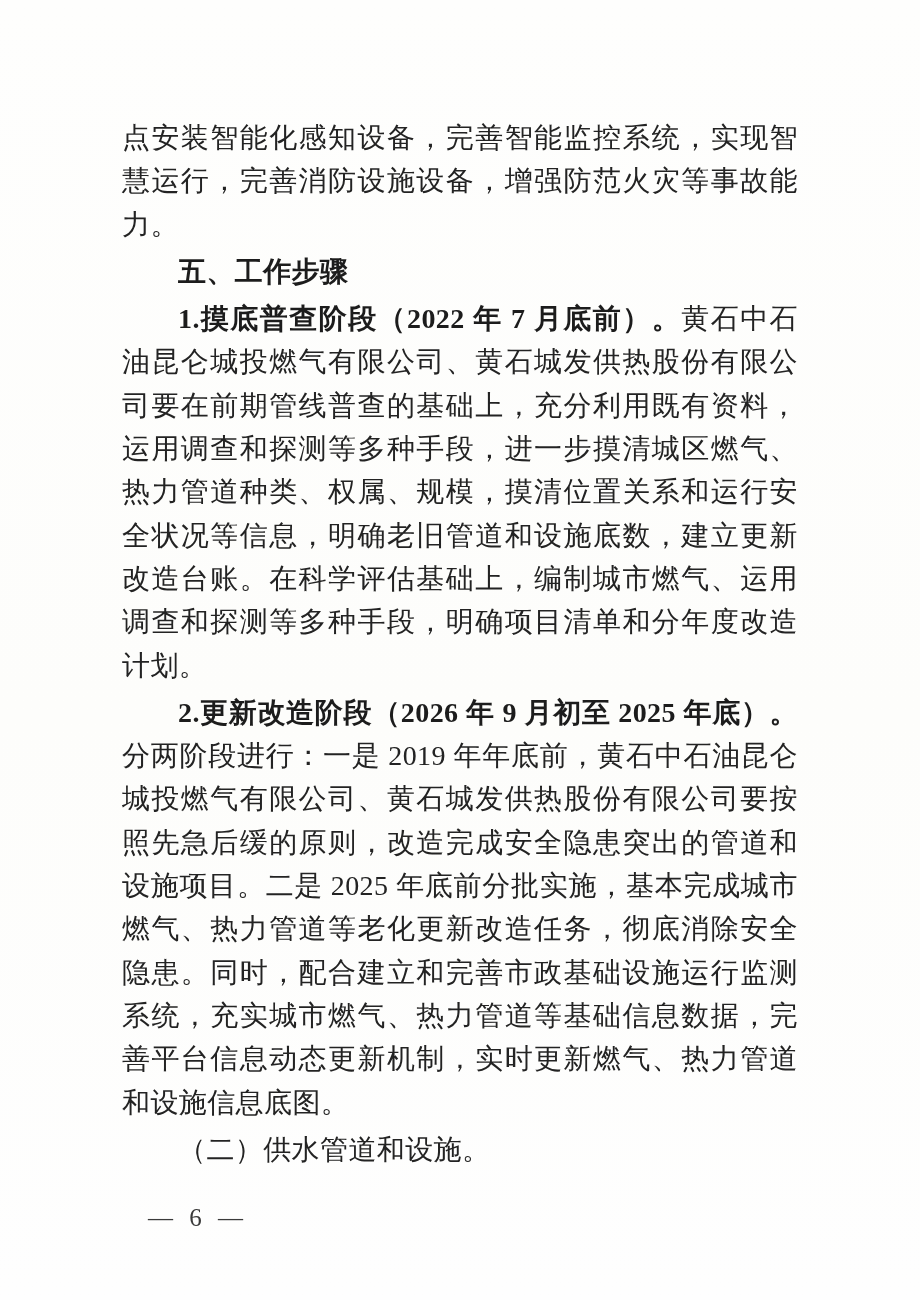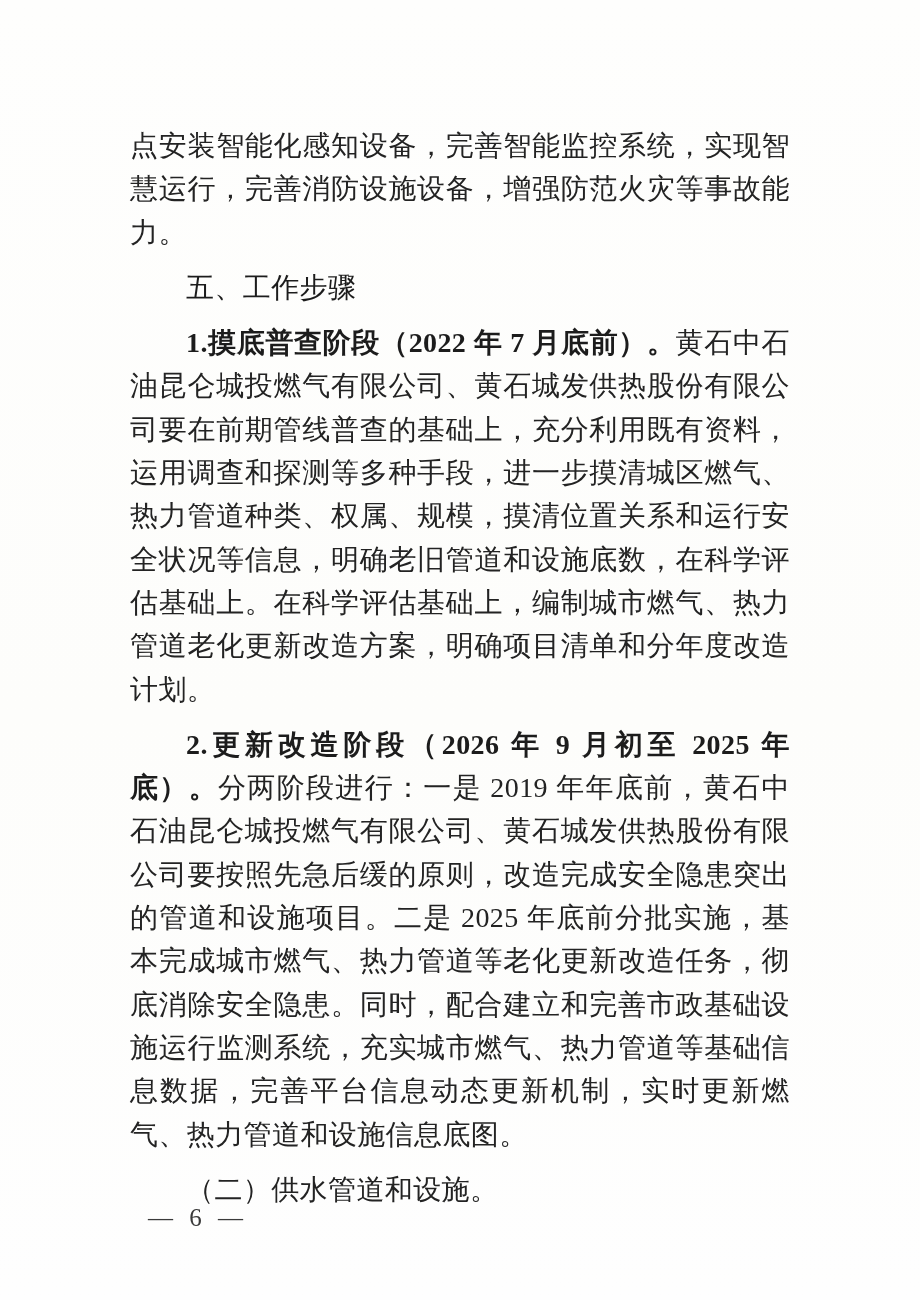--- a/index.html
+++ b/index.html
@@ -16,34 +16,34 @@
     font-family: "Liberation Serif", "DejaVu Serif", serif;
     color: #222222;
   }
   .text-block {
     position: absolute;
     left: 118px;
     top: 112px;
     width: 684px;
   }
   p.body {
-    margin: 12px;
+    margin: 4px;
     padding: 0;
     font-size: 28px;
     line-height: 43.3px;
     letter-spacing: 0.4px;
     text-align: justify;
     text-justify: inter-character;
     color: #232323;
   }
   p.indent2 {
     text-indent: 2em;
   }
   p.section-heading {
-    font-weight: normal;
+    font-weight: bold;
     color: #1c1c1c;
   }
   .lead {
     font-weight: bold;
     color: #1c1c1c;
   }
   p.truncated {
     text-align-last: justify;
   }
   .page-number {
@@ -60,21 +60,21 @@
 <body>
 
 <div class="page">
   <div class="text-block">
 
     <p class="body">点安装智能化感知设备，完善智能监控系统，实现智慧运行，完善消防设施设备，增强防范火灾等事故能力。</p>
 
     <p class="body indent2 section-heading">五、工作步骤</p>
 
 
-    <p class="body indent2"><span class="lead">1.摸底普查阶段（2022 年 7 月底前）。</span><span>黄石中石油昆仑城投燃气有限公司、黄石城发供热股份有限公司要在前期管线普查的基础上，充分利用既有资料，运用调查和探测等多种手段，进一步摸清城区燃气、热力管道种类、权属、规模，摸清位置关系和运行安全状况等信息，明确老旧管道和设施底数，在科学评估基础上。在科学评估基础上，编制城市燃气、热力管道老化更新改造方案，明确项目清单和分年度改造计划。</span></p>
+    <p class="body indent2"><span class="lead">1.摸底普查阶段（2022 年 7 月底前）。</span><span>黄石中石油昆仑城投燃气有限公司、黄石城发供热股份有限公司要在前期管线普查的基础上，充分利用既有资料，运用调查和探测等多种手段，进一步摸清城区燃气、热力管道种类、权属、规模，摸清位置关系和运行安全状况等信息，明确老旧管道和设施底数，建立更新改造台账。在科学评估基础上，编制城市燃气、运用调查和探测等多种手段，明确项目清单和分年度改造计划。</span></p>
 
     <p class="body indent2"><span class="lead">2.更新改造阶段（2026 年 9 月初至 2025 年底）。</span><span>分两阶段进行：一是 2019 年年底前，黄石中石油昆仑城投燃气有限公司、黄石城发供热股份有限公司要按照先急后缓的原则，改造完成安全隐患突出的管道和设施项目。二是 2025 年底前分批实施，基本完成城市燃气、热力管道等老化更新改造任务，彻底消除安全隐患。同时，配合建立和完善市政基础设施运行监测系统，充实城市燃气、热力管道等基础信息数据，完善平台信息动态更新机制，实时更新燃气、热力管道和设施信息底图。</span></p>
 
     <p class="body indent2">（二）供水管道和设施。</p>
 
 
   </div>
 
   <div class="page-number">— 6 —</div>
 </div>

